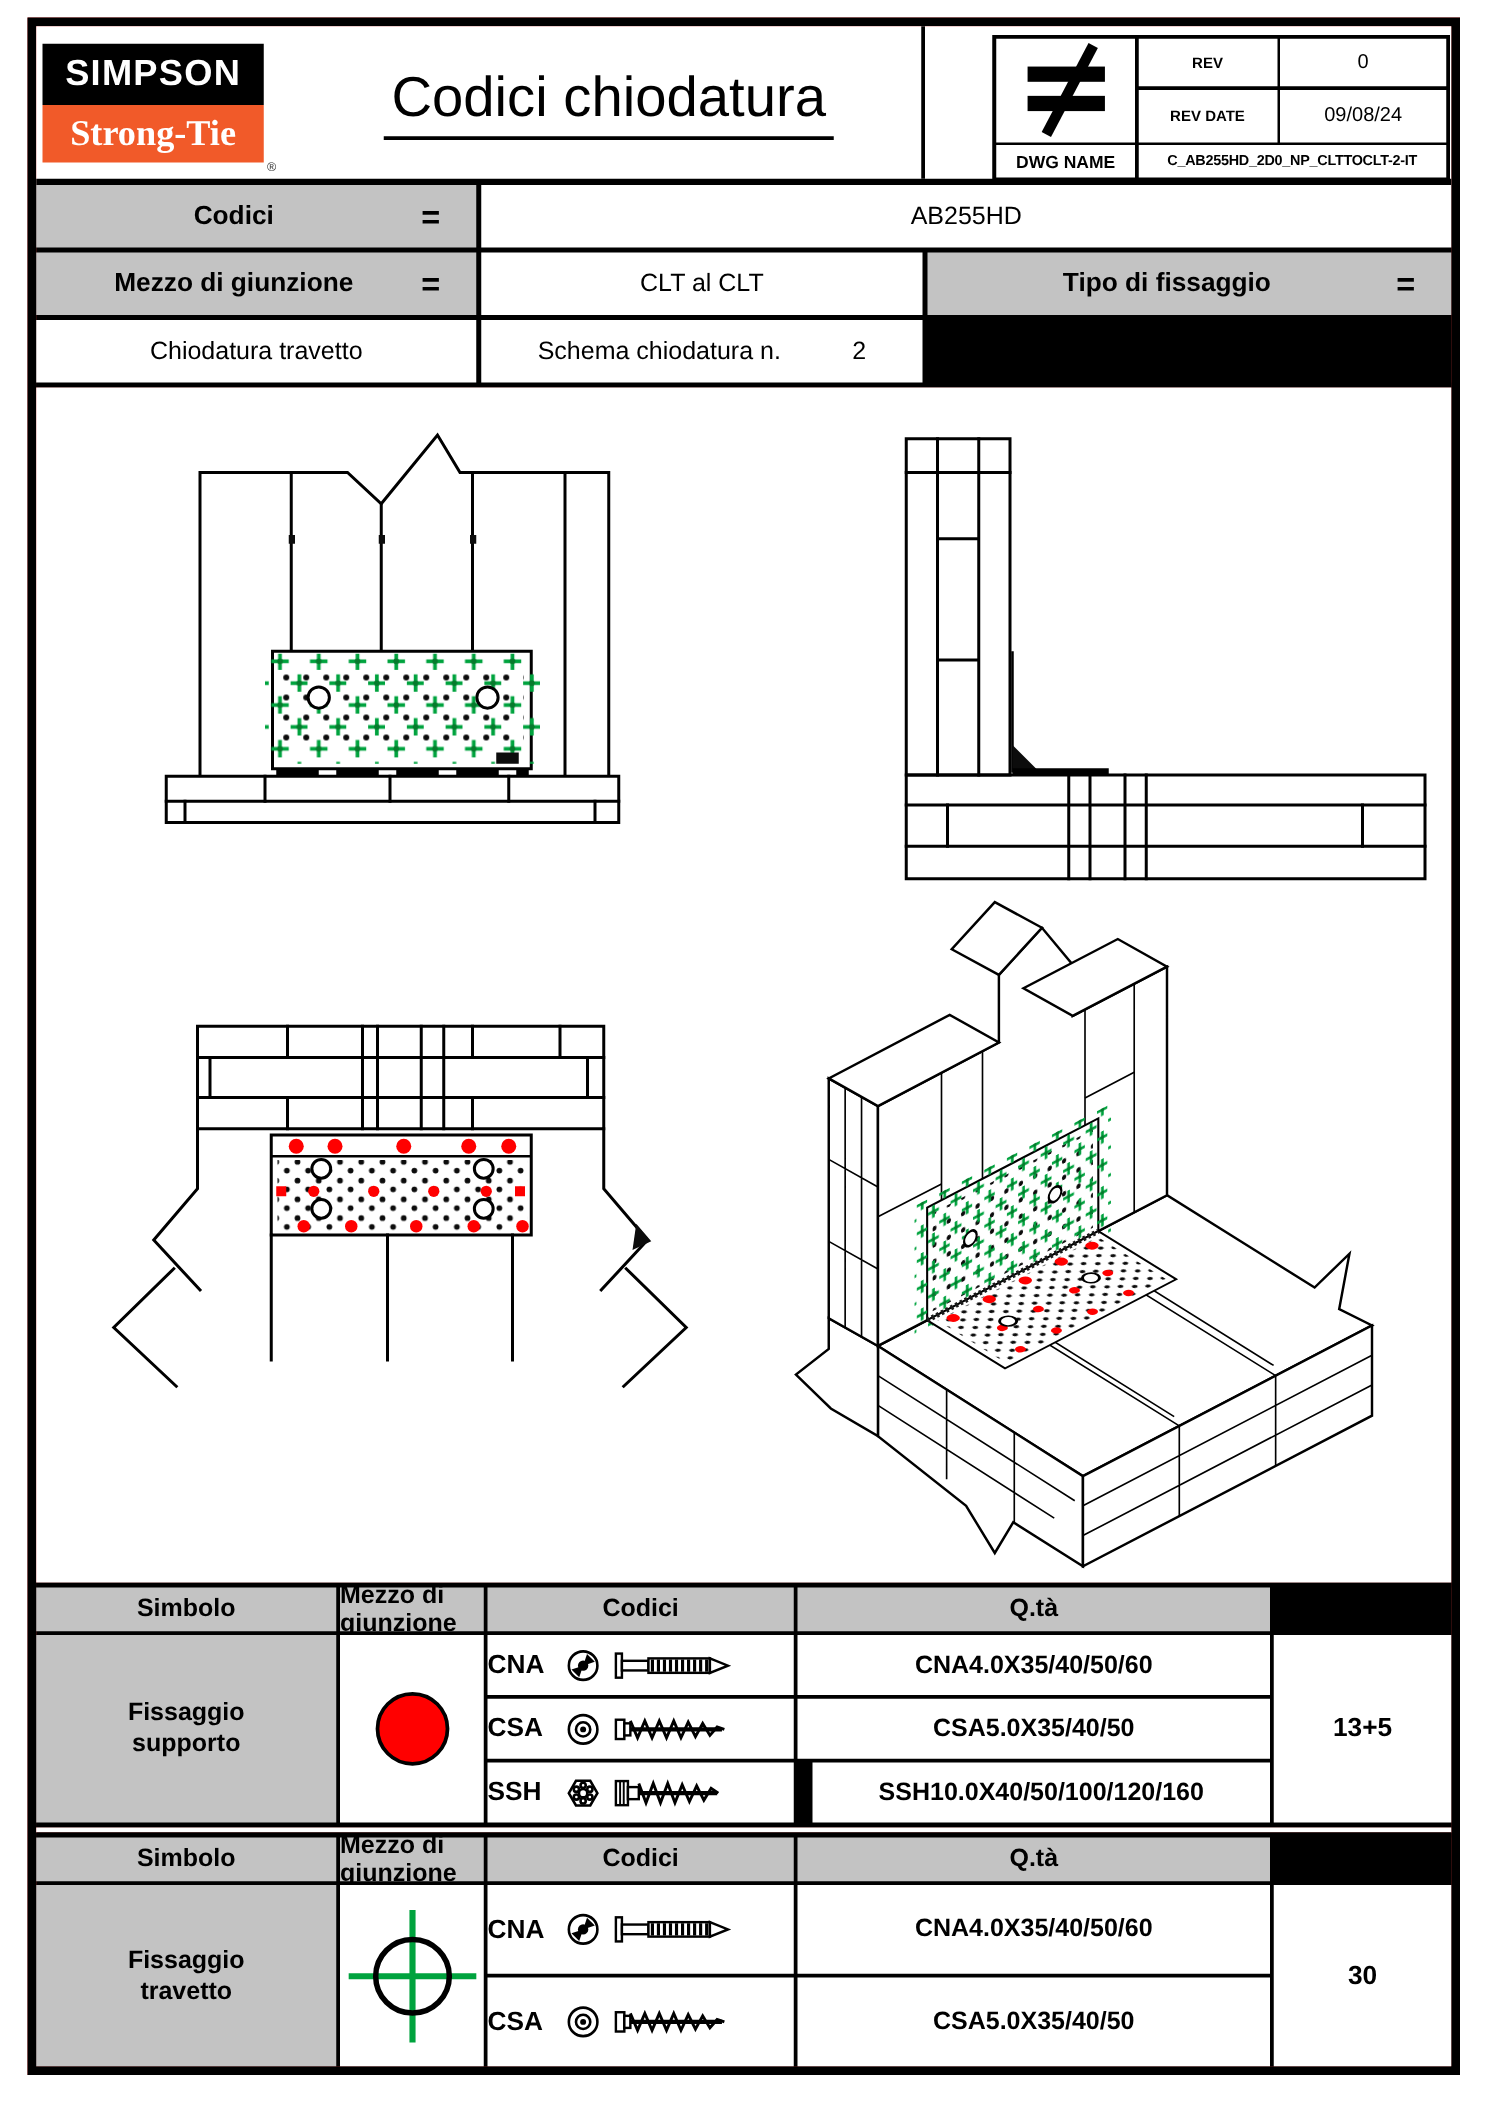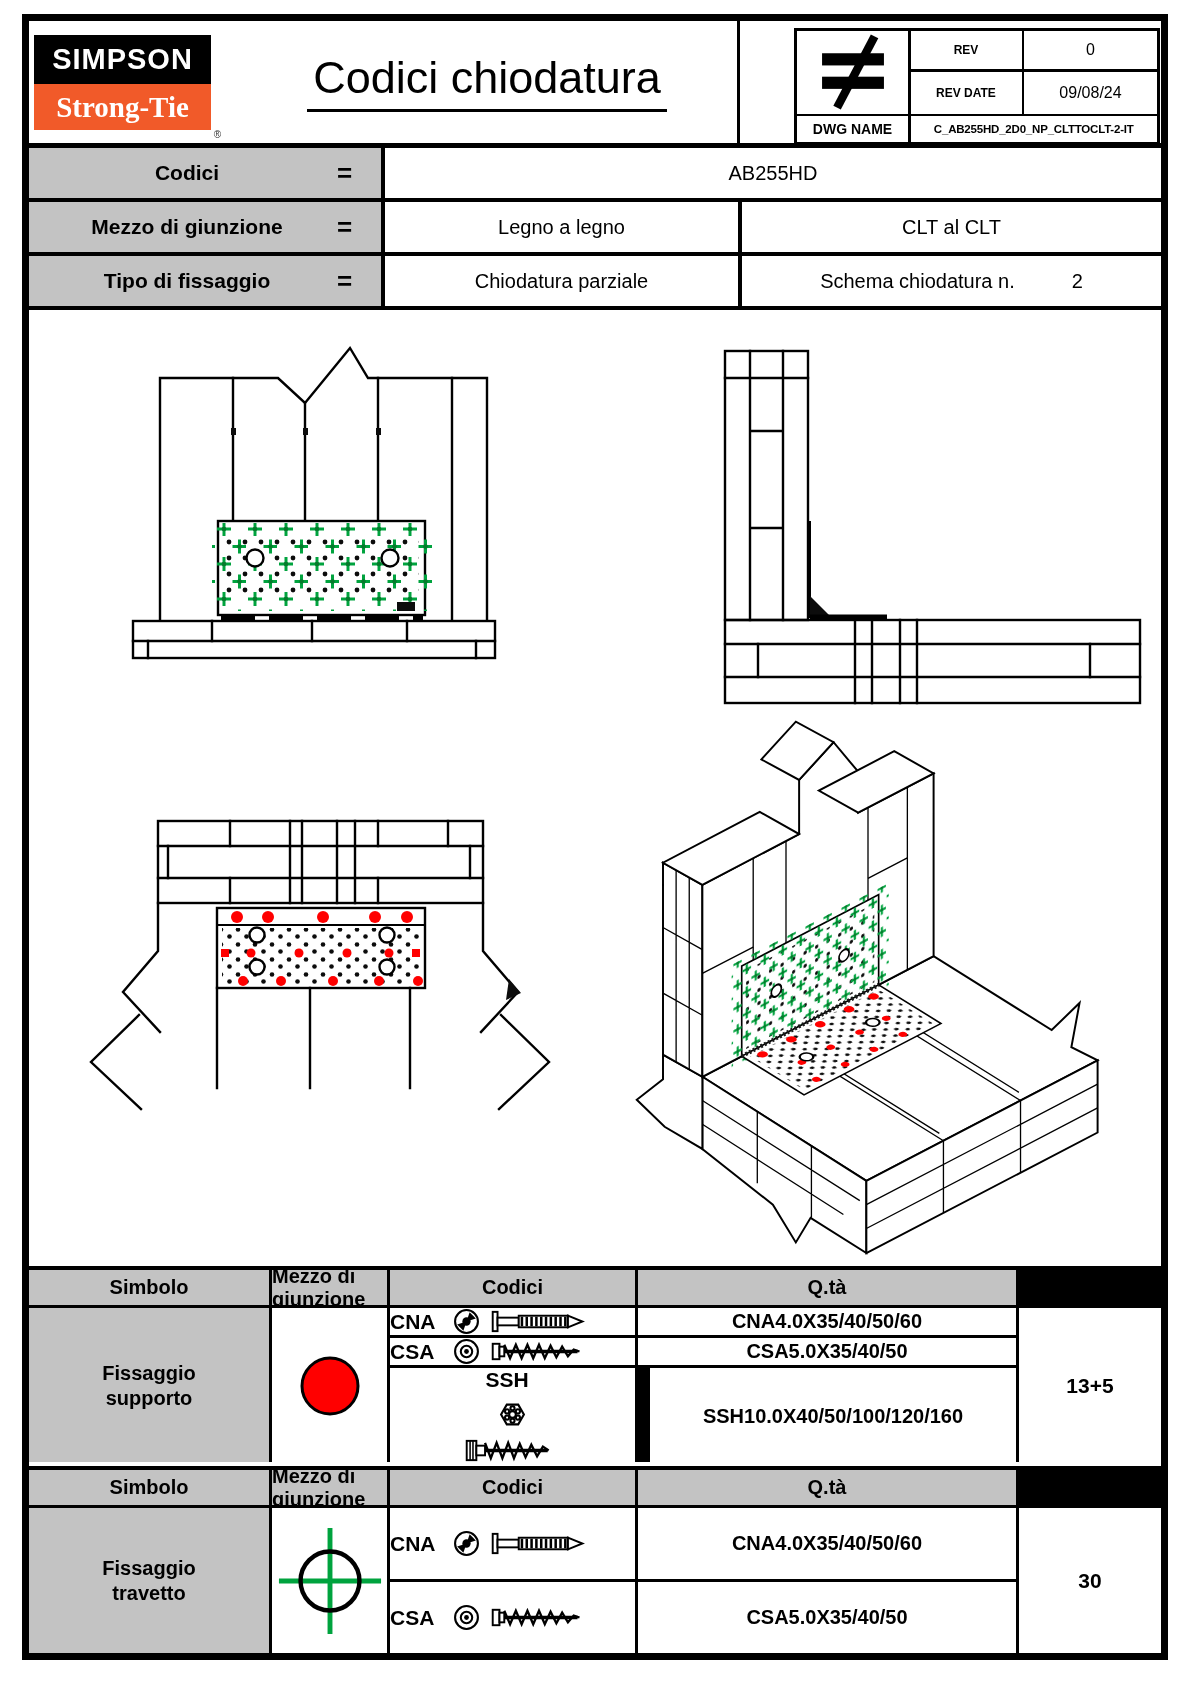--- a/index.html
+++ b/index.html
@@ -101,28 +101,27 @@
     <div class="lab">
       <span class="t">Codici</span>
         <span class="eq">=</span>
     </div>
     <div class="val span2">AB255HD</div>
 
     <div class="lab">
       <span class="t">Mezzo di giunzione</span>
         <span class="eq">=</span>
     </div>
-    <div class="val">Legno a legno</div>
     <div class="val">CLT al CLT</div>
 
     <div class="lab">
       <span class="t">Tipo di fissaggio</span>
         <span class="eq">=</span>
     </div>
-    <div class="val">Chiodatura parziale</div>
+    <div class="val">Chiodatura travetto</div>
     <div class="val">
       <span class="pair">
           <span>Schema chiodatura n.</span>
           <span>2</span>
         </span>
     </div>
   </div>
 
   <div class="drawing-area">
     <svg viewBox="0 0 1132 956" preserveAspectRatio="xMidYMid meet">
@@ -320,21 +319,21 @@
         </svg>
       <svg width="100" height="27" viewBox="0 0 100 28">
         <rect x="2" y="6" width="7" height="16" fill="#fff" stroke="#000" stroke-width="2"></rect>
         <rect x="9" y="9" width="5" height="10" fill="#fff" stroke="#000" stroke-width="2"></rect>
         <path d="M14,7 L20,21 L26,7 L32,21 L38,7 L44,21 L50,7 L56,21 L62,8 L68,20 L74,9 L80,19 L86,12 L92,14" stroke="#000" stroke-width="2.4" fill="none"></path>
         <line x1="14" y1="14" x2="90" y2="14" stroke="#000" stroke-width="3.5"></line>
       </svg>
     </div>
     <div class="codici" style="grid-column:4;grid-row:3;">CSA5.0X35/40/50</div>
 
-    <div class="fast" style="grid-column:3;grid-row:4;flex-direction:column;">
+    <div class="fast" style="grid-column:3;grid-row:4;">
       <span class="code">SSH</span>
       <svg width="27" height="27" viewBox="-13 -13 26 26">
         <polygon points="11,0 5.5,9.5 -5.5,9.5 -11,0 -5.5,-9.5 5.5,-9.5" class="s2" stroke-width="2.6"></polygon>
         <circle r="3.2" class="s2"></circle>
           <circle cx="0" cy="-6" r="2" class="s2"></circle>
           <circle cx="5.2" cy="3" r="2" class="s2"></circle>
           <circle cx="-5.2" cy="3" r="2" class="s2"></circle>
         <circle cx="0" cy="6" r="2" class="s2"></circle>
           <circle cx="5.2" cy="-3" r="2" class="s2"></circle>
           <circle cx="-5.2" cy="-3" r="2" class="s2"></circle>

